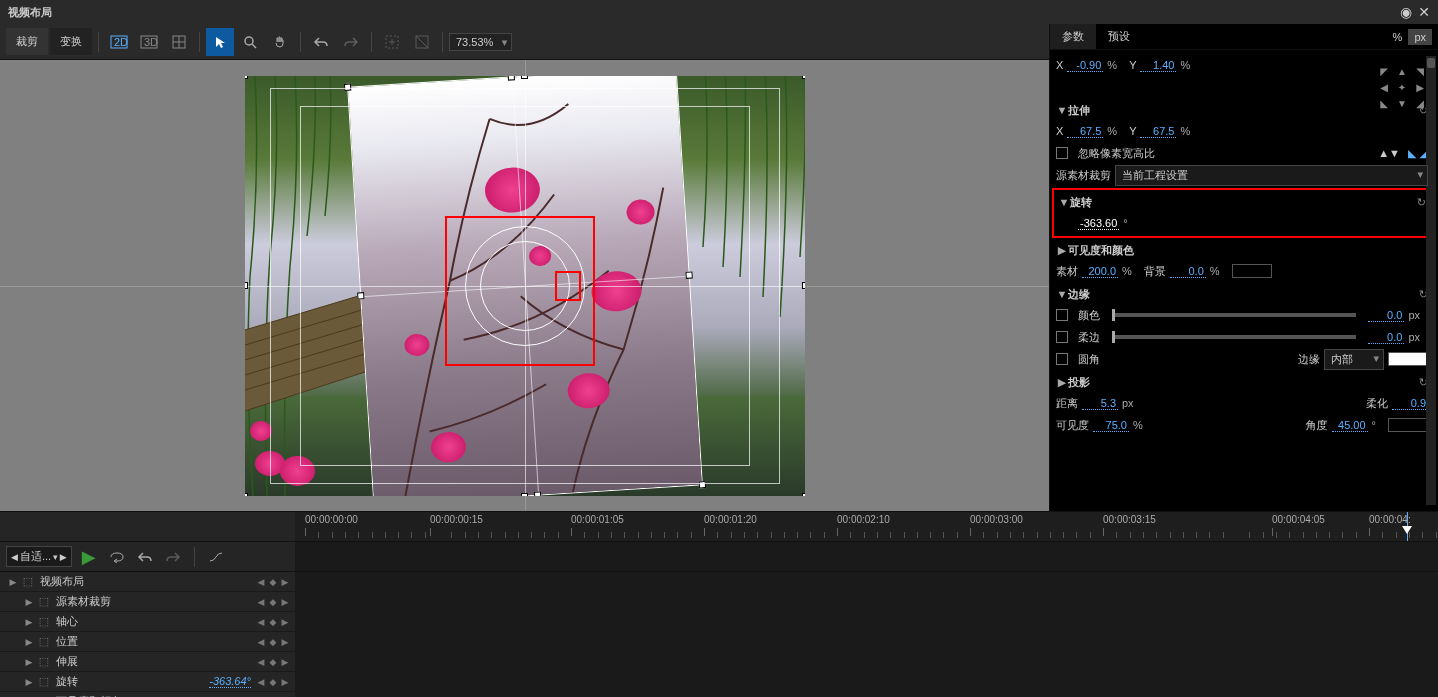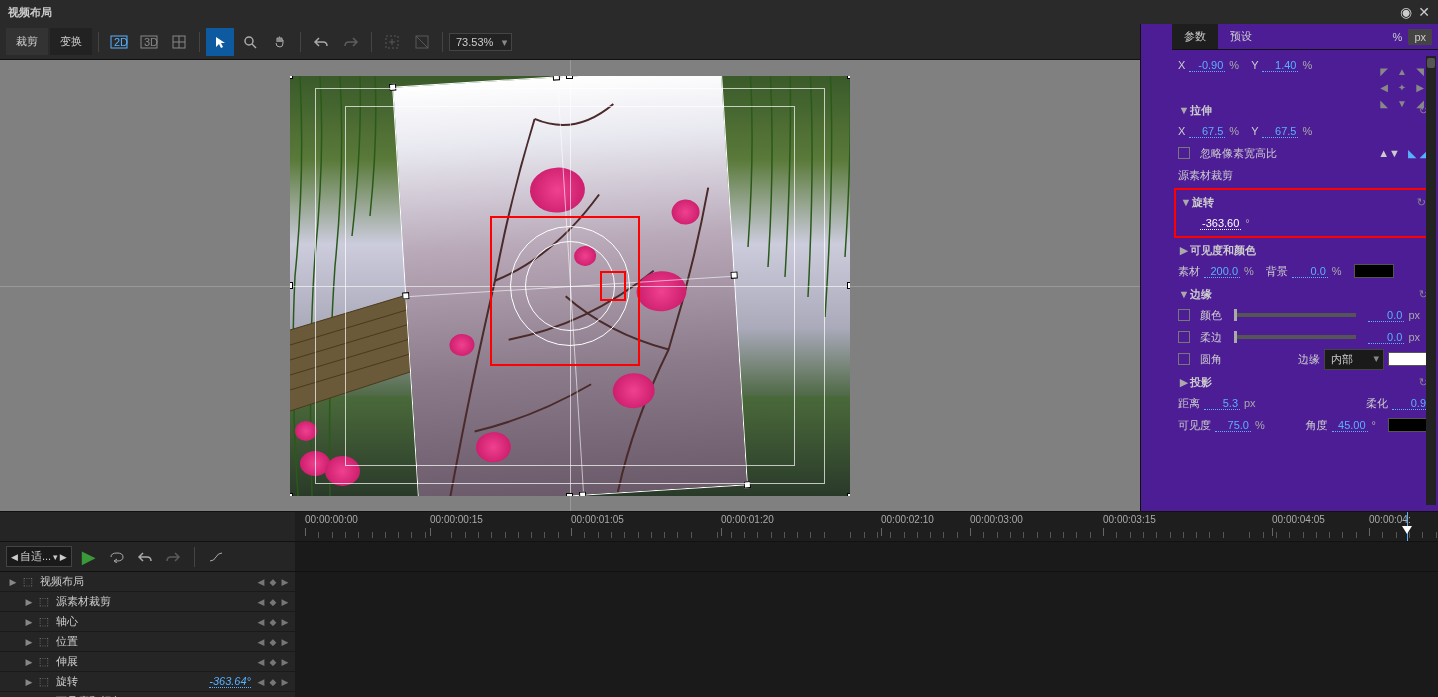--- a/index.html
+++ b/index.html
@@ -32,21 +32,21 @@
 .flower { position: absolute; background: radial-gradient(circle, #f04090 0%, #d02070 70%); border-radius: 50%; }
 .safe-frame { position: absolute; border: 1px solid rgba(255,255,255,0.7); pointer-events: none; }
 .guide-h { position: absolute; left: 0; right: 0; top: 50%; height: 1px; background: #fff; opacity: 0.6; }
 .guide-v { position: absolute; top: 0; bottom: 0; left: 50%; width: 1px; background: #fff; opacity: 0.6; }
 .handle { position: absolute; width: 7px; height: 7px; background: #fff; border: 1px solid #000; }
 .circle-guide { position: absolute; border: 1px solid #fff; border-radius: 50%; left: 50%; top: 50%; transform: translate(-50%,-50%); }
 .red-box { position: absolute; border: 2px solid #ff0000; pointer-events: none; }
 .cross-h { position: absolute; left: -2000px; right: -2000px; top: 50%; height: 0; border-top: 1px solid #999; }
 .cross-v { position: absolute; top: -2000px; bottom: -2000px; left: 50%; width: 0; border-left: 1px solid #999; }
 
-.right-panel { width: 298px; background: #4c1d95; border-left: 1px solid #111; display: flex; flex-direction: column; padding-left: 31px; }
+.right-panel { width: 389px; background: #000000; border-left: 1px solid #111; display: flex; flex-direction: column; }
 .param-tabs { display: flex; height: 26px; align-items: center; border-bottom: 1px solid #111; padding-right: 6px; }
 .param-tab { padding: 5px 12px; cursor: pointer; }
 .param-tab.active { background: #1e1e1e; }
 .param-spacer { flex: 1; }
 .unit-btn { padding: 2px 6px; cursor: pointer; }
 .unit-btn.active { background: #444; }
 .param-body { flex: 1; overflow: hidden; padding: 4px 10px 4px 6px; position: relative; }
 .scrollbar { position: absolute; right: 2px; top: 6px; bottom: 6px; width: 10px; background: #222; }
 .scrollbar-thumb { position: absolute; left: 1px; right: 1px; top: 2px; height: 10px; background: #555; border-radius: 2px; }
 .row { display: flex; align-items: center; height: 22px; gap: 4px; }
@@ -313,20 +313,21 @@
         <div class="row">
           <span class="chk"></span>
           <span>忽略像素宽高比</span>
           <div class="aspect-icons">
               <span>▲▼</span>
               <span style="color:#5ab0ff">◣ ◢</span>
             </div>
         </div>
         <div class="row">
           <span class="lbl">源素材裁剪</span>
+          <div class="select"><span>当前工程设置</span></div>
         </div>
       </div>
 
       <div class="section red-highlight" style="padding:2px 4px;margin:2px -4px">
         <div class="section-head">
           <span class="tri">▼</span>
             <span class="name">旋转</span>
           <span class="reset">↻</span>
         </div>
         <div class="row" style="padding-left:20px">
@@ -438,31 +439,31 @@
         <div class="tick-major" style="left: 276px;">00:00:01:05</div>
         <div class="tick-minor" style="left: 289.3px;"></div>
         <div class="tick-minor" style="left: 302.6px;"></div>
         <div class="tick-minor" style="left: 315.9px;"></div>
         <div class="tick-minor" style="left: 329.2px;"></div>
         <div class="tick-minor" style="left: 342.5px;"></div>
         <div class="tick-minor" style="left: 355.8px;"></div>
         <div class="tick-minor" style="left: 369.1px;"></div>
         <div class="tick-minor" style="left: 382.4px;"></div>
         <div class="tick-minor" style="left: 395.7px;"></div>
-        <div class="tick-major" style="left: 426px;">00:00:01:20</div>
+        <div class="tick-major" style="left: 409px;">00:00:01:20</div>
         <div class="tick-minor" style="left: 422.3px;"></div>
         <div class="tick-minor" style="left: 435.6px;"></div>
         <div class="tick-minor" style="left: 448.9px;"></div>
         <div class="tick-minor" style="left: 462.2px;"></div>
         <div class="tick-minor" style="left: 475.5px;"></div>
         <div class="tick-minor" style="left: 488.8px;"></div>
         <div class="tick-minor" style="left: 502.1px;"></div>
         <div class="tick-minor" style="left: 515.4px;"></div>
         <div class="tick-minor" style="left: 528.7px;"></div>
-        <div class="tick-major" style="left: 542px; margin-left: 44px;">00:00:02:10</div>
+        <div class="tick-major" style="left: 542px;">00:00:02:10</div>
         <div class="tick-minor" style="left: 555.3px;"></div>
         <div class="tick-minor" style="left: 568.6px;"></div>
         <div class="tick-minor" style="left: 581.9px;"></div>
         <div class="tick-minor" style="left: 595.2px;"></div>
         <div class="tick-minor" style="left: 608.5px;"></div>
         <div class="tick-minor" style="left: 621.8px;"></div>
         <div class="tick-minor" style="left: 635.1px;"></div>
         <div class="tick-minor" style="left: 648.4px;"></div>
         <div class="tick-minor" style="left: 661.7px;"></div>
         <div class="tick-major" style="left: 675px;">00:00:03:00</div>

